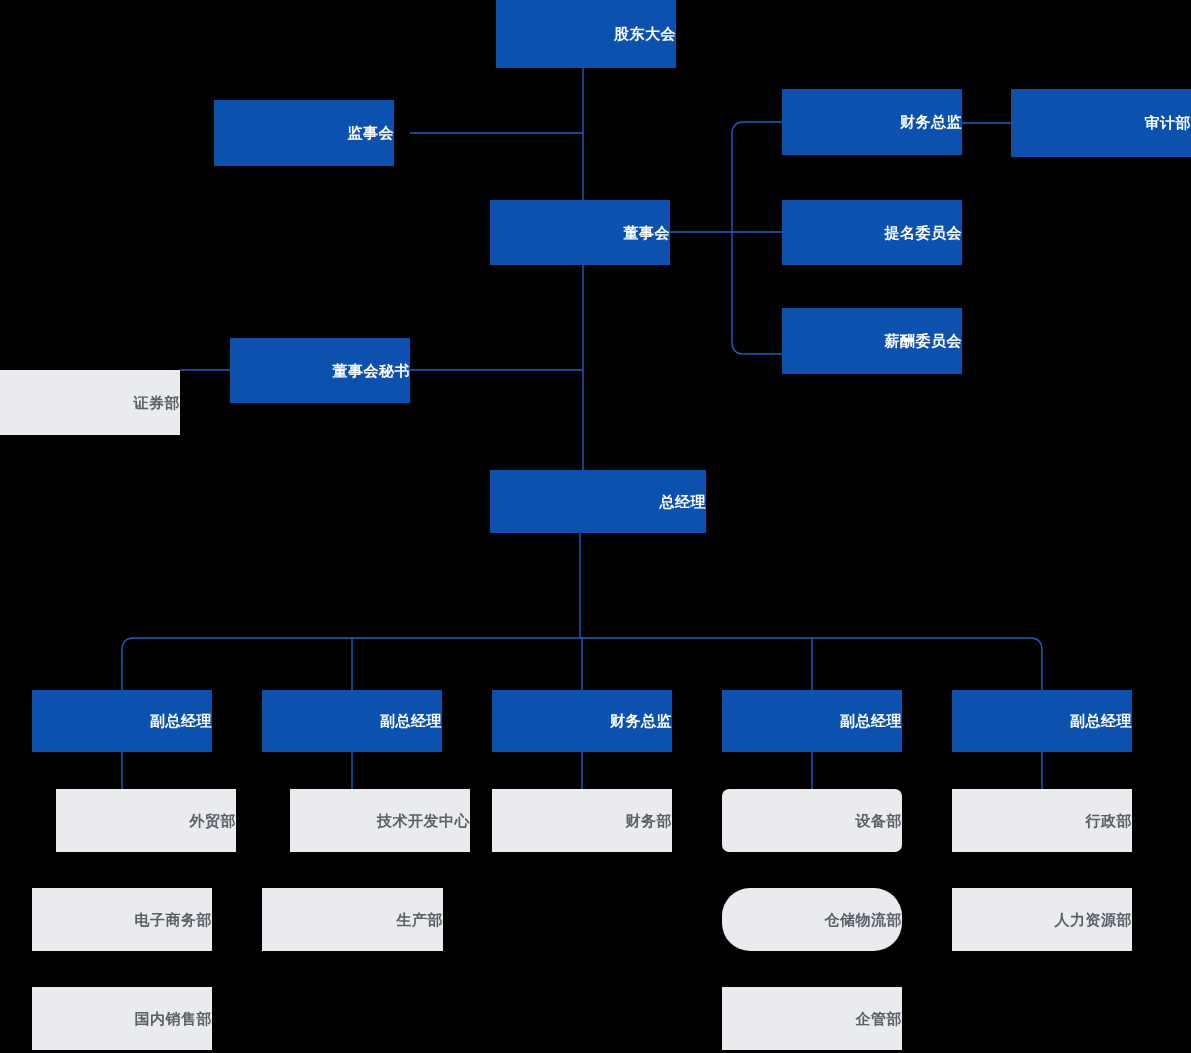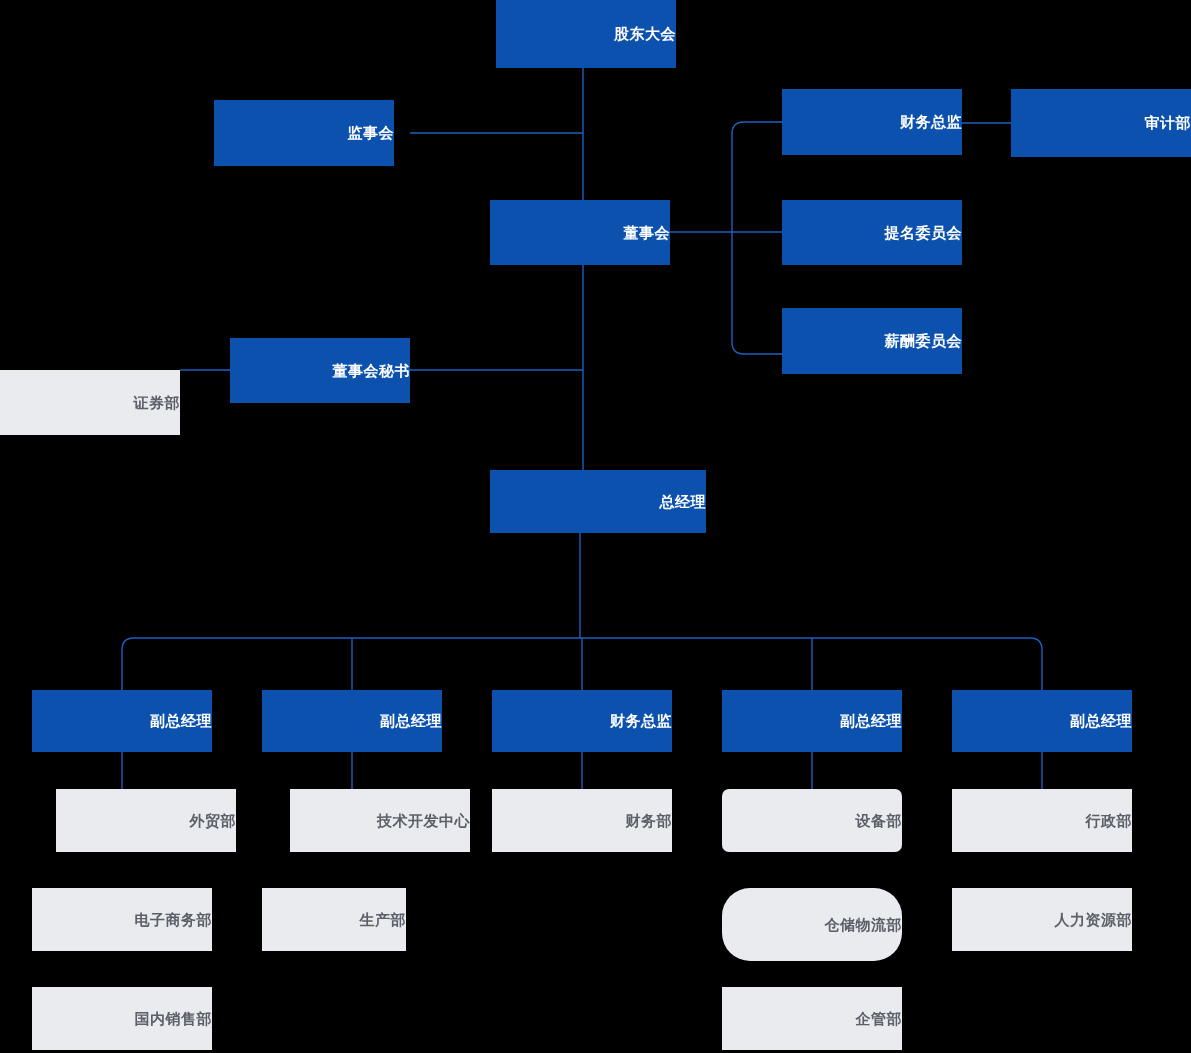--- a/index.html
+++ b/index.html
@@ -128,30 +128,30 @@
       </div>
       <div class="node muted" style="left: 32px; top: 888px; width: 180px; height: 63px;">
         <span>电子商务部</span>
       </div>
       <div class="node muted" style="left: 32px; top: 987px; width: 180px; height: 63px;">
         <span>国内销售部</span>
       </div>
       <div class="node muted" style="left: 262px; top: 789px; width: 180px; height: 63px; margin-left: 28px;">
         <span>技术开发中心</span>
       </div>
-      <div class="node muted" style="left: 262px; top: 888px; width: 144px; height: 63px;">
+      <div class="node muted" style="left: 262px; top: 888px; width: 181px; height: 63px;">
         <span>生产部</span>
       </div>
       <div class="node muted" style="left: 492px; top: 789px; width: 180px; height: 63px;">
         <span>财务部</span>
       </div>
       <div class="node muted" style="left: 722px; top: 789px; width: 180px; height: 63px; border-radius: 7px;">
         <span>设备部</span>
       </div>
-      <div class="node muted" style="left: 722px; top: 888px; width: 180px; height: 73px; border-radius: 28px;">
+      <div class="node muted" style="left: 722px; top: 888px; width: 180px; height: 63px; border-radius: 28px;">
         <span>仓储物流部</span>
       </div>
       <div class="node muted" style="left: 722px; top: 987px; width: 180px; height: 63px;">
         <span>企管部</span>
       </div>
       <div class="node muted" style="left: 952px; top: 789px; width: 180px; height: 63px;">
         <span>行政部</span>
       </div>
       <div class="node muted" style="left: 952px; top: 888px; width: 180px; height: 63px;">
         <span>人力资源部</span>

